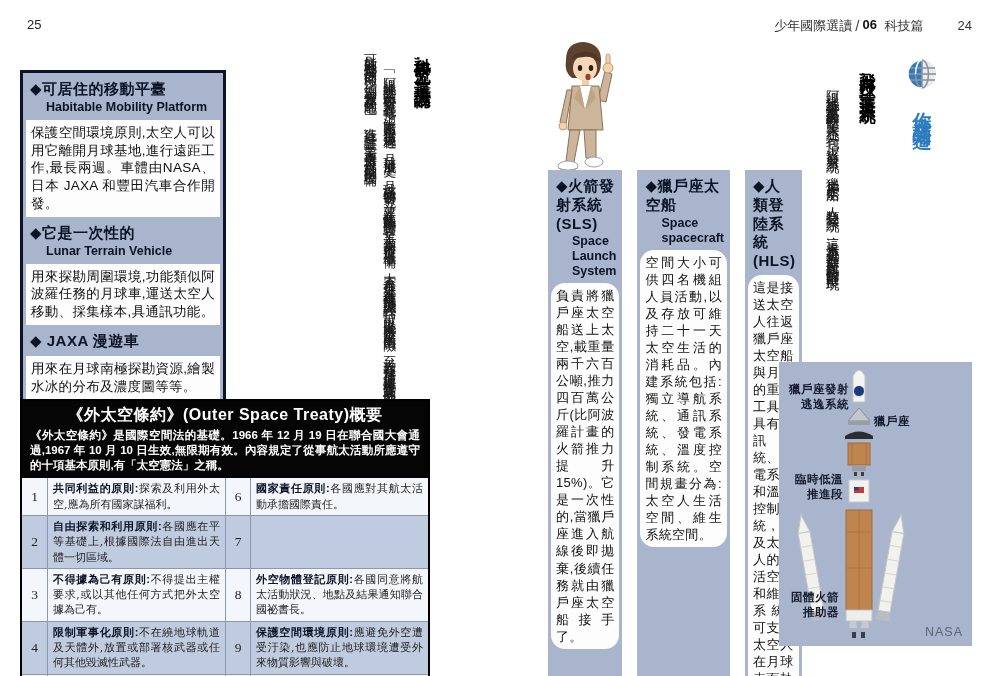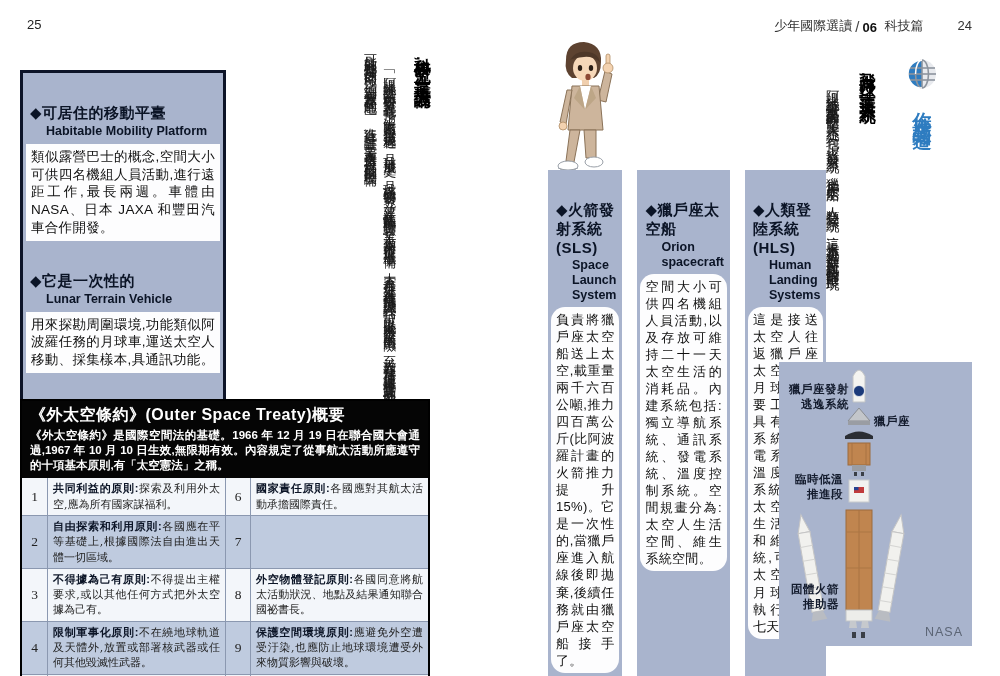--- a/index.html
+++ b/index.html
@@ -5,50 +5,50 @@
   html,body{margin:0;padding:0;}
   body{
     width:1000px;height:676px;position:relative;background:#ffffff;
     font-family:"Liberation Sans","DejaVu Sans",sans-serif;
     color:#111;overflow:hidden;
   }
   
   .pagenum{position:absolute;font-size:13px;color:#222;}
   #pagenum-left{left:27px;top:17px;}
   #header-right{position:absolute;right:28px;top:17px;display:flex;align-items:baseline;gap:34px;font-size:13px;color:#333;}
-  #header-right .series-wrap{display:flex;align-items:flex-end;gap:2px;}
+  #header-right .series-wrap{display:flex;align-items:flex-start;gap:2px;}
   #header-right .slash{font-size:15px;margin:0 1px;color:#444;}
   #header-right .chapnum{font-weight:bold;color:#111;}
   
   #left-panel{
     position:absolute;left:20px;top:70px;width:206px;
     background:#a9b4cd;border:3px solid #0d1428;padding-bottom:4px;box-sizing:border-box;
   }
-  .sec-head{padding:7px 4px 3px 7px;color:#0b1426;margin-top:24px;}
+  .sec-head{padding:7px 4px 3px 7px;color:#0b1426;}
   .sec-title{font-size:15px;font-weight:bold;letter-spacing:.5px;line-height:1.25;}
   .sec-sub{font-size:12.5px;font-weight:bold;padding-left:16px;line-height:1.2;margin-top:1px;}
   .sec-body{
     margin:2px 3px 0 3px;background:#fdfdfe;padding:4px 5px;
     font-size:13.5px;line-height:1.32;text-align:justify;color:#101010;letter-spacing:.3px;
   }
   
   .vblock{position:absolute;writing-mode:vertical-rl;}
   #science-col{right:563px;top:44px;height:348px;}
   #science-col .v-title{font-size:17px;font-weight:bold;letter-spacing:3px;line-height:1.75;margin-left:8px;color:#000;}
   #science-col .v-body{font-size:13px;letter-spacing:2px;line-height:1.48;text-indent:1.6em;color:#1a1a1a;font-family:"DejaVu Serif","Liberation Serif",serif;}
   #intro-col{right:118px;top:60px;height:292px;}
   #intro-col .v-title{font-size:16.5px;font-weight:bold;letter-spacing:3px;line-height:1.8;margin-left:9px;color:#000;}
   #intro-col .v-body{font-size:13.5px;letter-spacing:2.3px;line-height:1.55;text-indent:1.5em;color:#1a1a1a;font-family:"DejaVu Serif","Liberation Serif",serif;}
   
   #kicker-block{position:absolute;left:903px;top:58px;width:38px;display:flex;flex-direction:column;align-items:center;gap:7px;}
   #kicker-text{writing-mode:vertical-rl;font-size:19px;font-weight:bold;color:#2e7cc0;letter-spacing:5px;}
   
   #treaty{position:absolute;left:20px;top:399px;width:410px;border:2px solid #000;background:#bfcbdf;box-sizing:border-box;padding-bottom:10px;}
   #treaty-head{background:#050505;color:#fff;padding:4px 8px 5px;}
-  #treaty-title{text-align:left;font-size:16px;font-weight:bold;letter-spacing:.5px;line-height:1.3;}
+  #treaty-title{text-align:center;font-size:16px;font-weight:bold;letter-spacing:.5px;line-height:1.3;}
   #treaty-intro{font-size:11.5px;font-weight:bold;line-height:1.32;margin-top:2px;text-align:justify;}
   .t-row{display:grid;grid-template-columns:26px 1fr 26px 1fr;}
   .t-row.odd{background:#f3f6fa;}
   .t-row.even{background:#bfcbdf;}
   .t-row + .t-row{border-top:1px solid #8b98b0;}
   .t-num{display:flex;align-items:center;justify-content:center;font-family:"Liberation Serif","DejaVu Serif",serif;font-size:13.5px;color:#222;border-right:1px solid #8b98b0;}
   .t-cell{padding:3px 5px;font-size:11px;line-height:1.3;text-align:justify;color:#222;}
   .t-cell + .t-num{border-left:1px solid #8b98b0;}
   .t-cell .term{font-weight:bold;color:#0b1426;}
   .t-cell .txt{font-family:"DejaVu Serif","Liberation Serif",serif;}
@@ -57,21 +57,21 @@
   .rsec{background:#a9b4cd;padding:1px 3px 3px;box-sizing:border-box;}
   .rsec .sec-head{padding:6px 3px 3px 5px;}
   .rsec .sec-body{margin:1px 0 0 0;font-size:13px;line-height:1.31;border-radius:14px;}
   
   #rocket-box{position:absolute;left:779px;top:362px;width:158px;height:284px;background:#a9b4cd;padding-left:35px;}
   #rocket-box svg{position:absolute;left:0;top:0;}
   .rlabel{position:absolute;font-size:11.5px;font-weight:bold;color:#141c2e;line-height:1.3;text-align:right;letter-spacing:.5px;}
   #lbl-escape{left:4px;top:20px;width:66px;}
   #lbl-orion{left:95px;top:52px;text-align:left;}
   #lbl-icps{left:4px;top:110px;width:60px;}
-  #lbl-booster{left:4px;top:220px;width:56px;}
+  #lbl-booster{left:4px;top:228px;width:56px;}
   #rocket-credit{position:absolute;right:9px;bottom:7px;font-size:12.5px;color:#5c6575;letter-spacing:1px;}
   
   #mascot{position:absolute;left:522px;top:38px;}
 </style>
 </head>
 <body>
 
 <div class="pagenum" id="pagenum-left">25</div>
 <div id="header-right">
   <div class="series-wrap">
@@ -82,21 +82,21 @@
     <span>科技篇</span>
   </div>
   <span>24</span>
 </div>
 
 <div id="left-panel">
   <div class="sec-head">
     <div class="sec-title"><span>◆</span><span>可居住的移動平臺</span></div>
     <div class="sec-sub">Habitable Mobility Platform</div>
   </div>
-  <div class="sec-body">類似露營巴士的概念,空間大小可供四名機組人員活動,進行遠距工作,最長兩週。車體由NASA、日本 JAXA 和豐田汽車合作開發。</div>
+  <div class="sec-body">保護空間環境原則,太空人可以用它離開月球基地,進行遠距工作,最長兩週。車體由NASA、日本 JAXA 和豐田汽車合作開發。</div>
   <div class="sec-head">
     <div class="sec-title"><span>◆</span><span>它是一次性的</span></div>
     <div class="sec-sub">Lunar Terrain Vehicle</div>
   </div>
   <div class="sec-body">用來探勘周圍環境,功能類似阿波羅任務的月球車,運送太空人移動、採集樣本,具通訊功能。</div>
   <div class="sec-head">
     <div class="sec-title"><span>◆</span><span> JAXA 漫遊車</span></div>
   </div>
   <div class="sec-body">用來在月球南極探勘資源,繪製水冰的分布及濃度圖等等。</div>
 </div>
@@ -202,28 +202,27 @@
   <div class="rsec">
     <div class="sec-head">
       <div class="sec-title"><span>◆</span><span>火箭發射系統(SLS)</span></div>
       <div class="sec-sub">Space Launch System</div>
     </div>
     <div class="sec-body">負責將獵戶座太空船送上太空,載重量兩千六百公噸,推力四百萬公斤(比阿波羅計畫的火箭推力提升 15%)。它是一次性的,當獵戶座進入航線後即拋棄,後續任務就由獵戶座太空船接手了。</div>
   </div>
   <div class="rsec">
     <div class="sec-head">
       <div class="sec-title"><span>◆</span><span>獵戶座太空船</span></div>
-      <div class="sec-sub">Orion spacecraft</div>
+      <div class="sec-sub">Space spacecraft</div>
     </div>
     <div class="sec-body">空間大小可供四名機組人員活動,以及存放可維持二十一天太空生活的消耗品。內建系統包括:獨立導航系統、通訊系統、發電系統、溫度控制系統。空間規畫分為:太空人生活空間、維生系統空間。</div>
   </div>
   <div class="rsec">
     <div class="sec-head">
       <div class="sec-title"><span>◆</span><span>人類登陸系統(HLS)</span></div>
-      <div class="sec-sub">Human Landing Systems</div>
     </div>
     <div class="sec-body">這是接送太空人往返獵戶座太空船與月球的重要工具。具有通訊系統、發電系統和溫度控制系統,以及太空人的生活空間和維生系統,可支援太空人在月球表面執行任務七天。</div>
   </div>
 </div>
 
 <div id="rocket-box">
   <svg width="158" height="284" viewBox="0 0 158 284">
 
     <path d="M74,40 L74,14 Q80,2 86,14 L86,40 Z" fill="#f4f4f1" stroke="#c2c4c6" stroke-width="1"></path>
     <circle cx="80" cy="29" r="5.5" fill="#1b3a7a"></circle>

